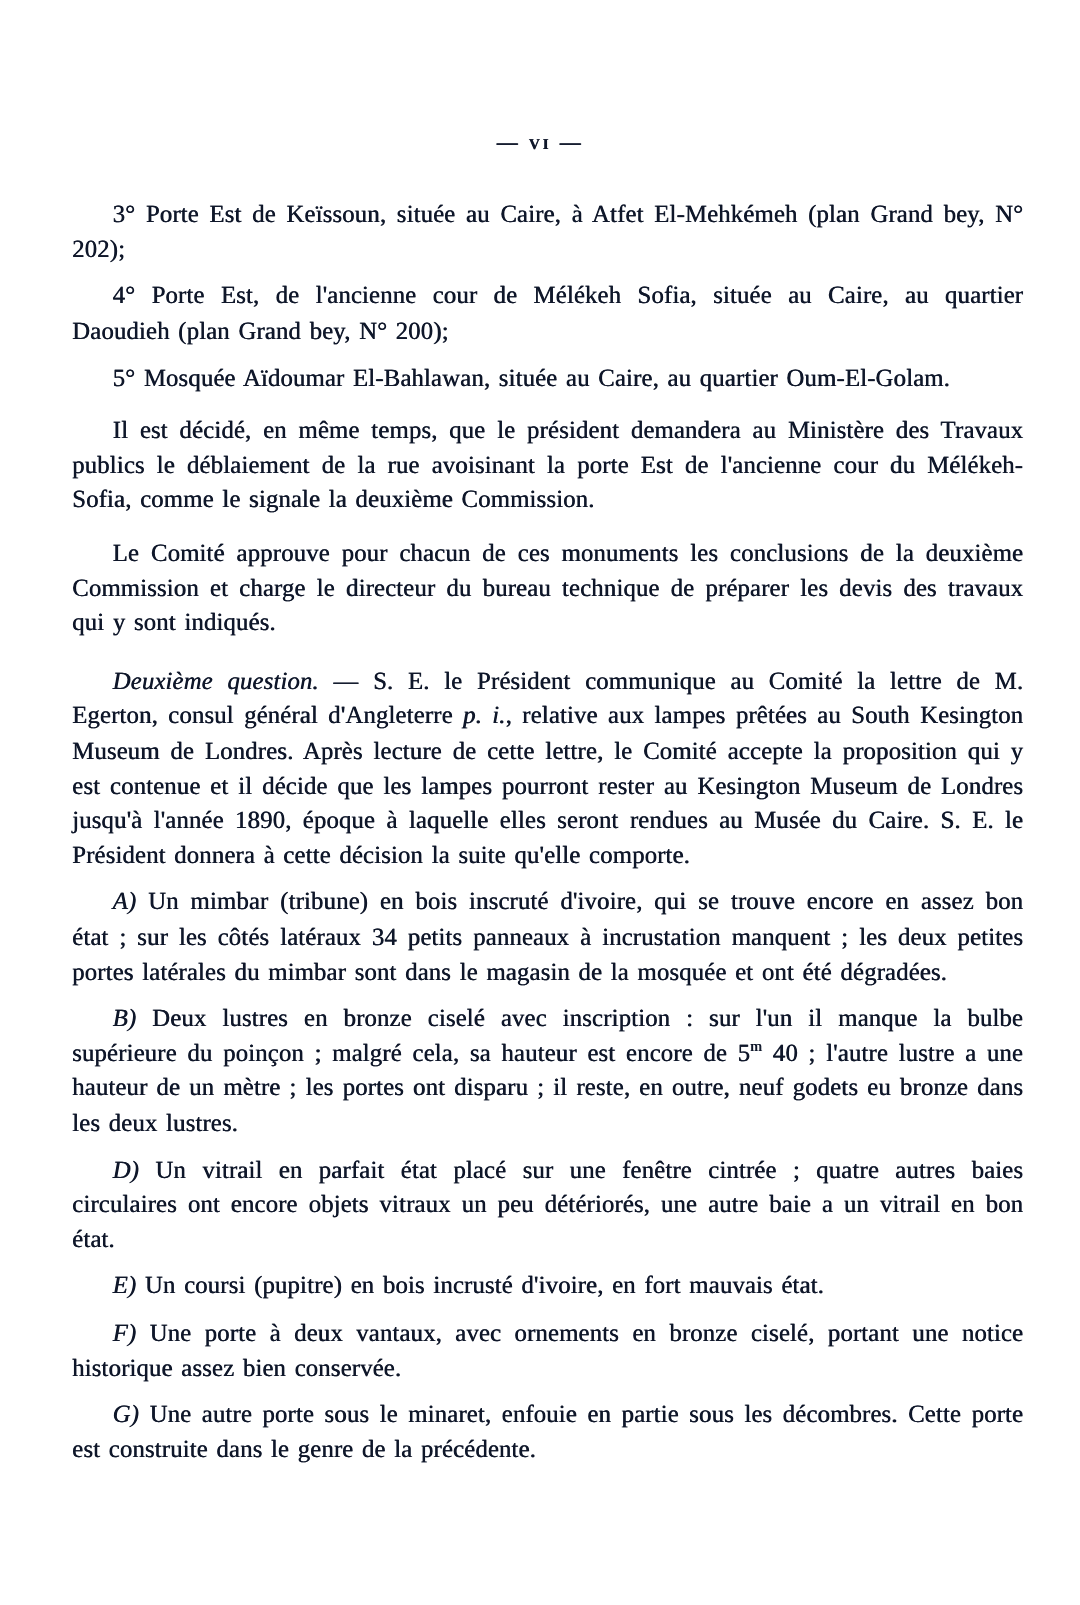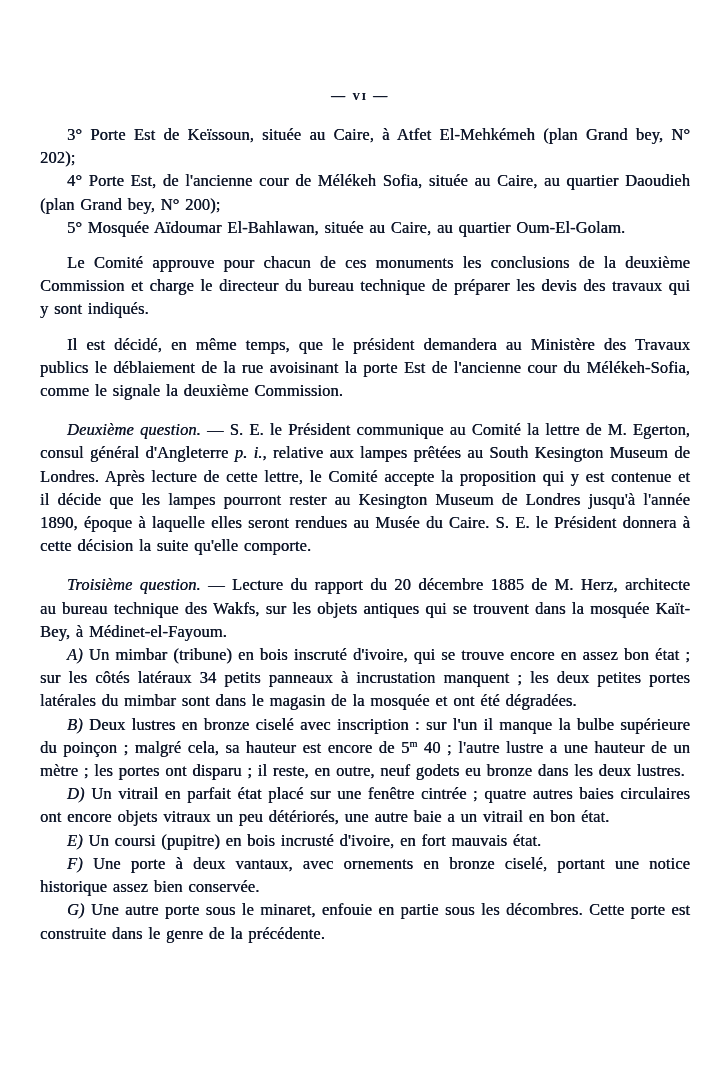--- a/index.html
+++ b/index.html
@@ -30,47 +30,46 @@
     position: absolute;
     top: 123px; left: 40px;
     width: 650px;
     font-size: 16.5px;
     line-height: 23.2px;
     text-align: justify;
     letter-spacing: 0.1px;
     word-spacing: 1.5px;
     text-shadow: 0.35px 0 0 currentColor;
   }
-  .para { margin: 0; text-indent: 27px; }
+  .para { margin: 8px; text-indent: 27px; }
   .sp-sm { margin-top: 9px; }
   .sp-md { margin-top: 12px; }
   .sp-lg { margin-top: 16px; }
   .it { font-style: italic; }
   sup { font-size: 10px; line-height: 0; vertical-align: super; }
 </style>
 </head>
 <body>
 
 <div class="page">
 
   <div class="folio">— vi —</div>
 
   <div class="body">
 
     <p class="para">3° Porte Est de Keïssoun, située au Caire, à Atfet El-Mehkémeh (plan Grand bey, N° 202);</p>
     <p class="para">4° Porte Est, de l'ancienne cour de Mélékeh Sofia, située au Caire, au quartier Daoudieh (plan Grand bey, N° 200);</p>
     <p class="para">5° Mosquée Aïdoumar El-Bahlawan, située au Caire, au quartier Oum-El-Golam.</p>
 
+    <p class="para sp-md">Il est décidé, en même temps, que le président demandera au Ministère des Travaux publics le déblaiement de la rue avoisinant la porte Est de l'ancienne cour du Mélékeh-Sofia, comme le signale la deuxième Commission.</p>
+
     <p class="para sp-md">Le Comité approuve pour chacun de ces monuments les conclusions de la deuxième Commission et charge le directeur du bureau technique de préparer les devis des travaux qui y sont indiqués.</p>
-
-    <p class="para sp-md">Il est décidé, en même temps, que le président demandera au Ministère des Travaux publics le déblaiement de la rue avoisinant la porte Est de l'ancienne cour du Mélékeh-Sofia, comme le signale la deuxième Commission.</p>
 
     <p class="para sp-lg"><span class="it">Deuxième question.</span><span> — </span><span>S. E. le Président communique au Comité la lettre de M. Egerton, consul général d'Angleterre </span><span class="it">p. i.</span><span>, relative aux lampes prêtées au South Kesington Museum de Londres. Après lecture de cette lettre, le Comité accepte la proposition qui y est contenue et il décide que les lampes pourront rester au Kesington Museum de Londres jusqu'à l'année 1890, époque à laquelle elles seront rendues au Musée du Caire. S. E. le Président donnera à cette décision la suite qu'elle comporte.</span></p>
 
-    <p class="para sp-lg"><span class="it">Troisième question.</span><span> — </span><span>Lecture du rapport du 20 décembre 1885 de M. Herz, architecte au bureau technique des Wakfs, sur les objets antiques qui se trouvent dans la mosquée Kaït-Bey, à Médinet-el-Fayoum.</span></p>
 
 
     <p class="para"><span class="it">A)</span> <span>Un mimbar (tribune) en bois inscruté d'ivoire, qui se trouve encore en assez bon état ; sur les côtés latéraux 34 petits panneaux à incrustation manquent ; les deux petites portes latérales du mimbar sont dans le magasin de la mosquée et ont été dégradées.</span></p>
 
     <p class="para"><span class="it">B)</span> <span>Deux lustres en bronze ciselé avec inscription : sur l'un il manque la bulbe supérieure du poinçon ; malgré cela, sa hauteur est encore de 5</span><sup>m</sup><span> 40 ; l'autre lustre a une hauteur de un mètre ; les portes ont disparu ; il reste, en outre, neuf godets eu bronze dans les deux lustres.</span></p>
 
 
     <p class="para"><span class="it">D)</span> <span>Un vitrail en parfait état placé sur une fenêtre cintrée ; quatre autres baies circulaires ont encore objets vitraux un peu détériorés, une autre baie a un vitrail en bon état.</span></p>
 
     <p class="para"><span class="it">E)</span> <span>Un coursi (pupitre) en bois incrusté d'ivoire, en fort mauvais état.</span></p>

